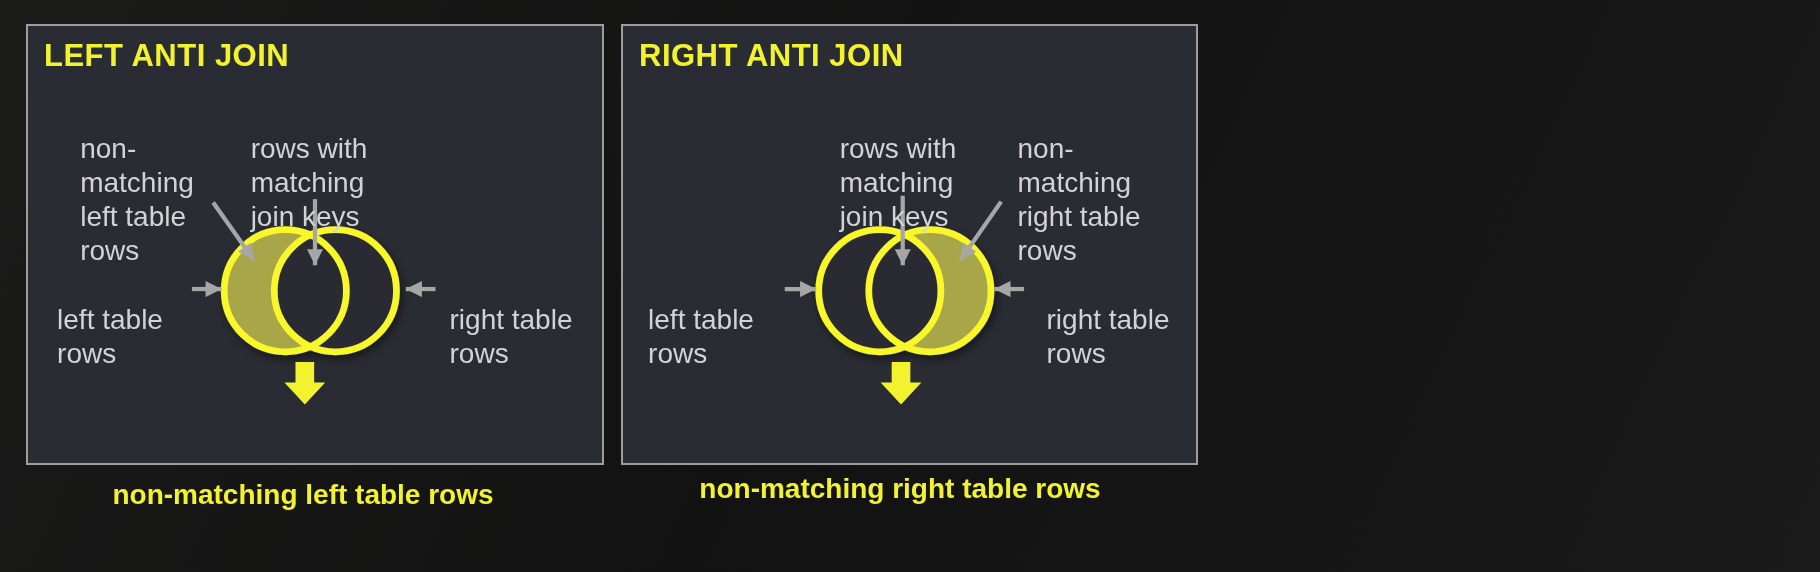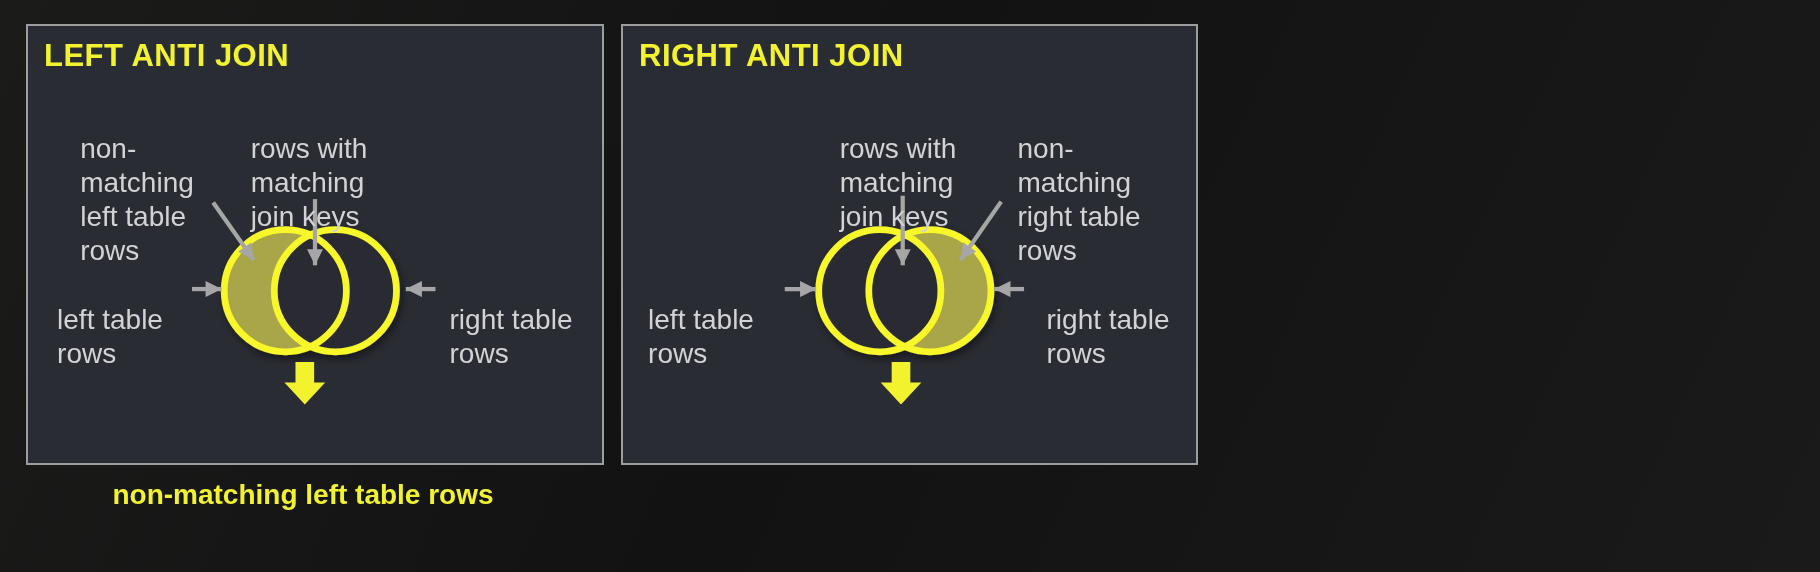--- a/index.html
+++ b/index.html
@@ -157,14 +157,15 @@
     <div class="lbl" style="left:78px;top:277px;">
       <div>left table</div>
       <div>rows</div>
     </div>
 
     <div class="lbl" style="left:485px;top:277px;">
       <div>right table</div>
       <div>rows</div>
     </div>
 
+    <div class="result-caption" style="left:277px;top:446px;">non-matching right table rows</div>
   </div>
 </div>
 
 </body></html>

